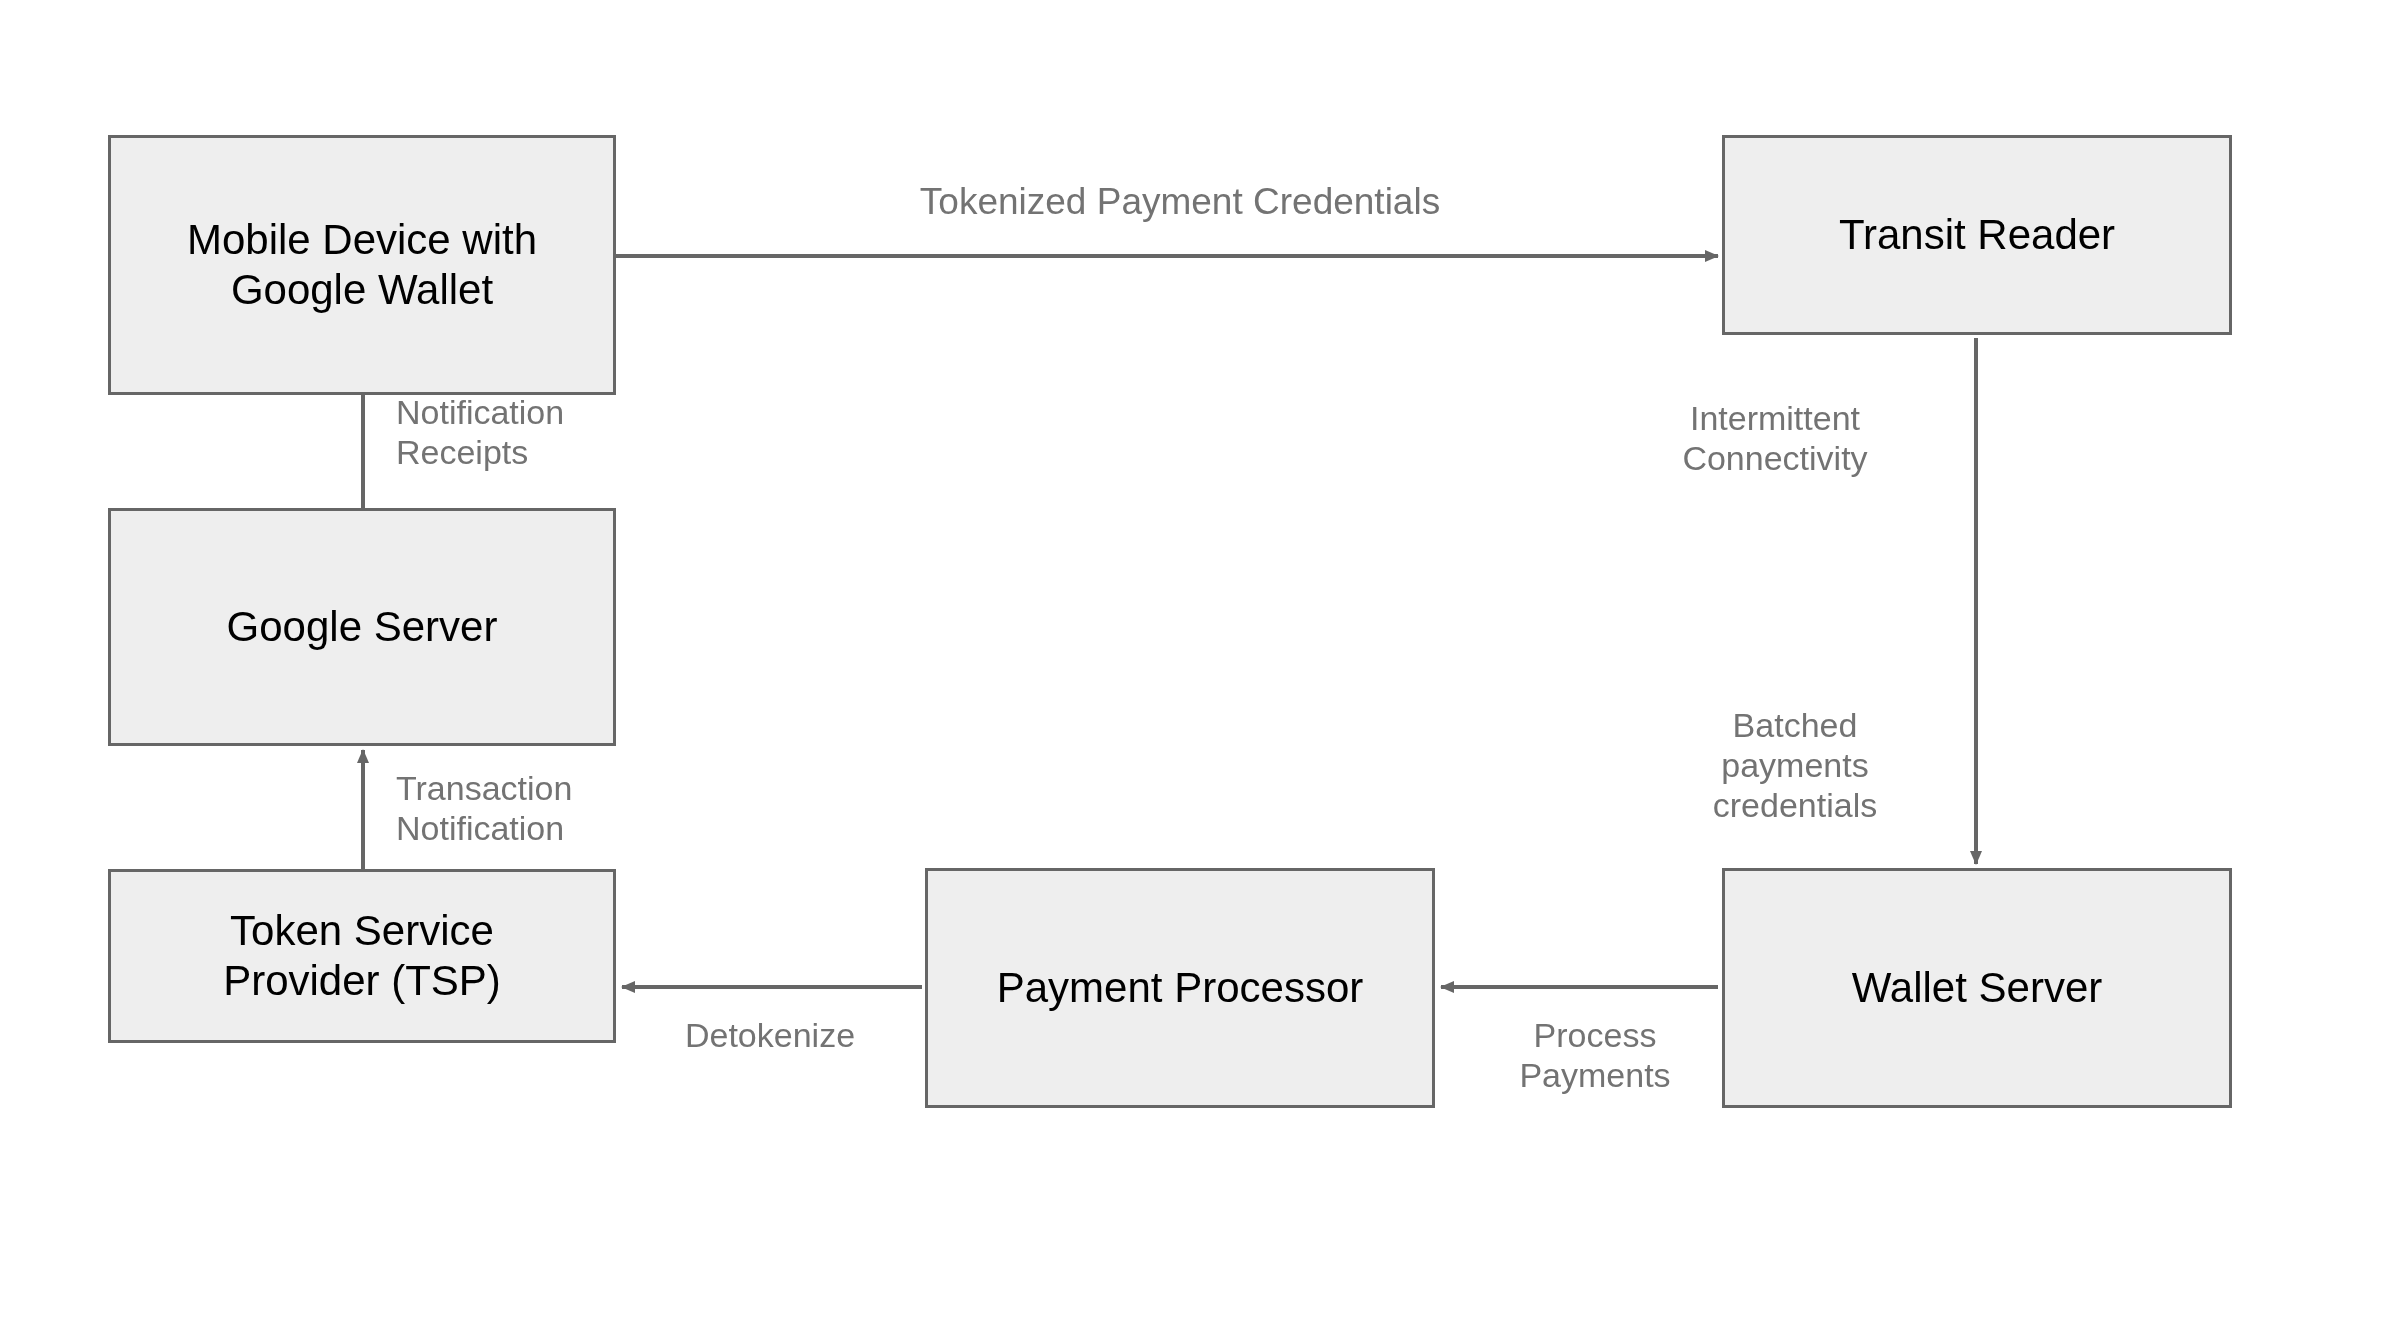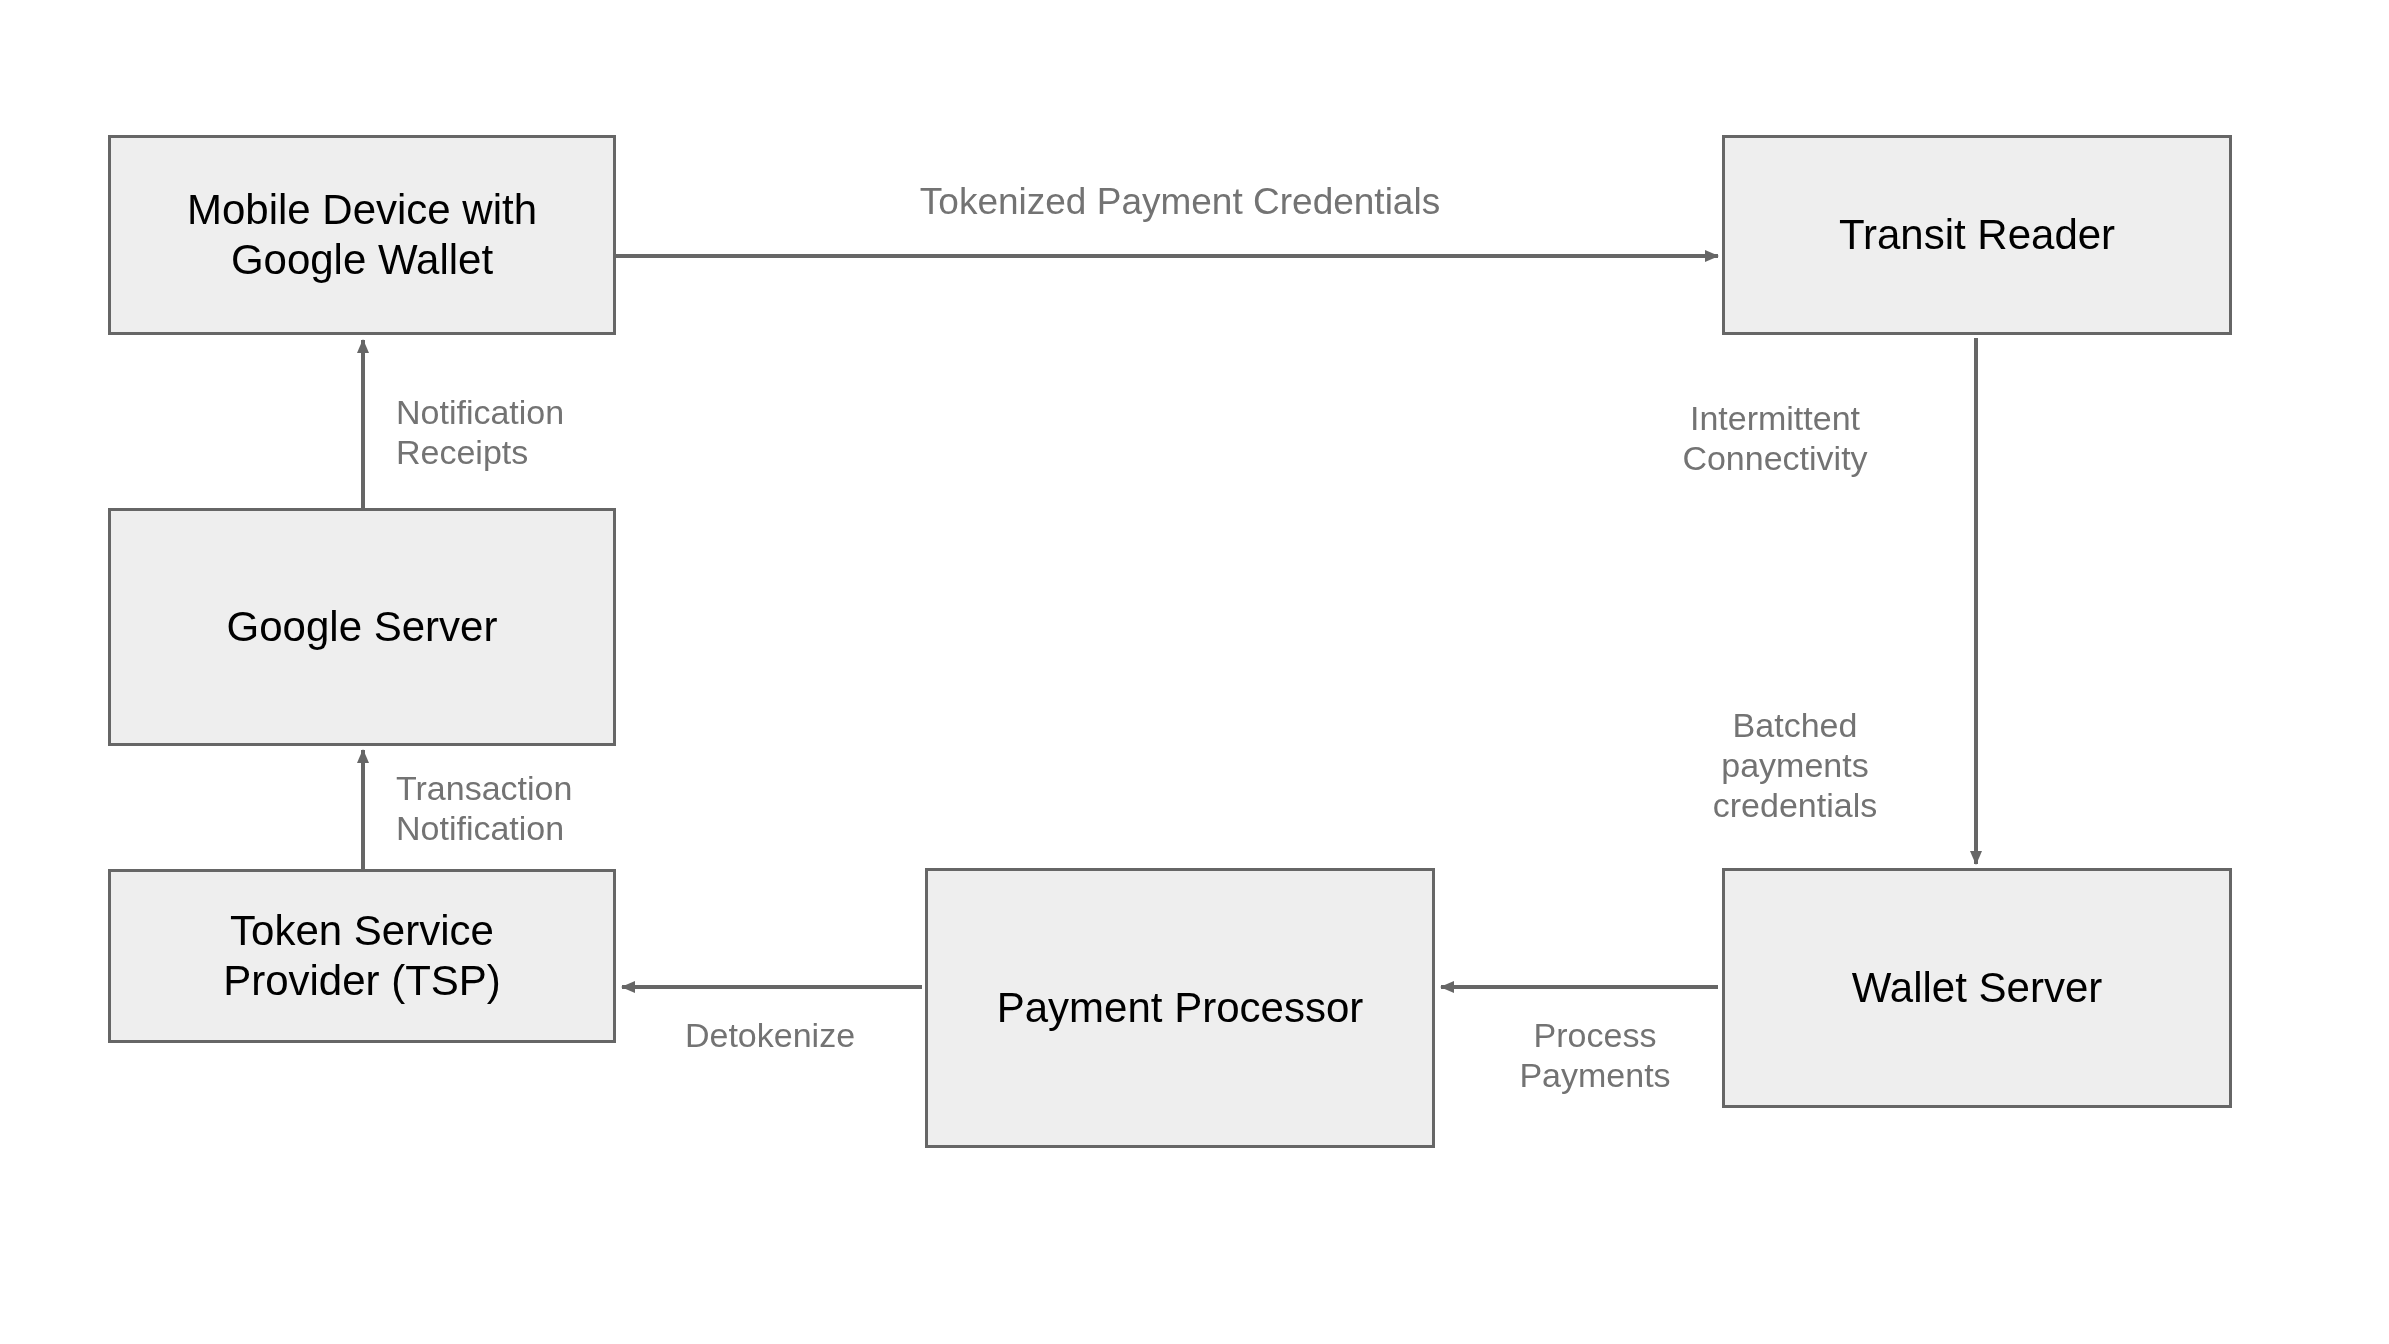--- a/index.html
+++ b/index.html
@@ -51,25 +51,25 @@
     line-height: 1.18;
     white-space: pre-line;
     z-index: 3;
     background: transparent;
   }
   .el-center { text-align: center; }
   .el-left   { text-align: left; }
   .el-right  { text-align: center; }
 
   
-  #node-mobile-device   { left:108px;  top:135px;  width:508px;  height:200px; }
+  #node-mobile-device   { left:108px;  top:135px;  width:508px;  height:260px; }
   #node-transit-reader  { left:1722px; top:135px;  width:510px;  height:200px; }
   #node-google-server   { left:108px;  top:508px;  width:508px;  height:238px;justify-content:center; }
   #node-tsp             { left:108px;  top:869px;  width:508px;  height:174px; }
-  #node-payment-proc    { left:925px;  top:868px;  width:510px;  height:280px; }
+  #node-payment-proc    { left:925px;  top:868px;  width:510px;  height:240px; }
   #node-transit-server  { left:1722px; top:868px;  width:510px;  height:240px; }
 
   
   #lbl-tokenized      { left:820px;  top:180px;  width:720px; font-size:37px; }
   #lbl-notif-receipts { left:396px;  top:392px;  width:330px; }
   #lbl-transaction    { left:396px;  top:768px;  width:330px; }
   #lbl-detokenize     { left:620px;  top:1015px; width:300px; }
   #lbl-intermittent   { left:1600px; top:398px;  width:350px; }
   #lbl-batched        { left:1640px; top:705px;  width:310px; }
   #lbl-process-pay    { left:1455px; top:1015px; width:280px; }

